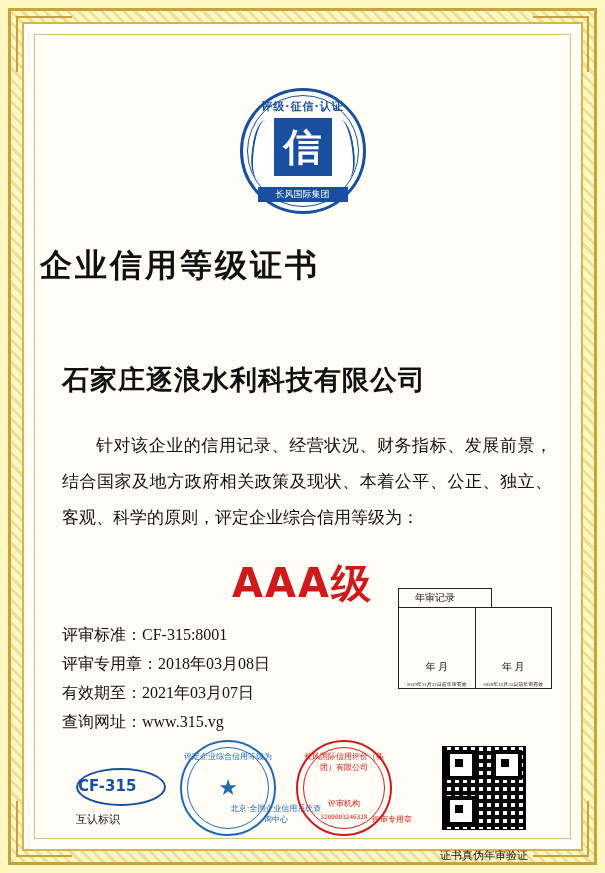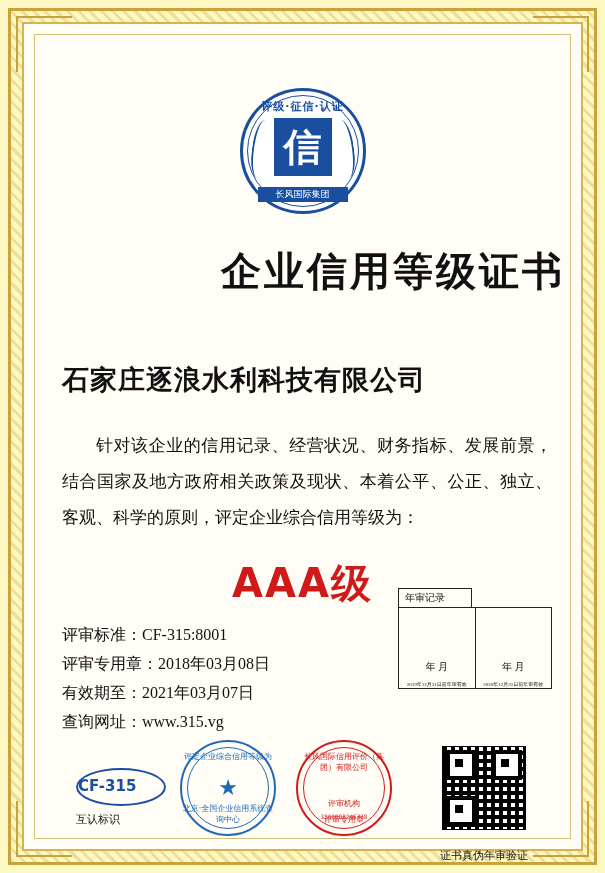--- a/index.html
+++ b/index.html
@@ -133,24 +133,24 @@
   }
   .emblem .leaf-l { left: 12px; transform: rotate(8deg); }
   .emblem .leaf-r { right: 12px; transform: rotate(-8deg) scaleX(-1); }
 
   
   .cert-title {
     position: absolute;
     left: 0;
     top: 204px;
     width: 525px;
-    text-align: right;
-    font-family: "DejaVu Sans", sans-serif;
-    font-weight: bold;
-    font-size: 40px;
+    text-align: left;
+    font-family: "DejaVu Sans", sans-serif;
+    font-weight: bold;
+    font-size: 32px;
     letter-spacing: 3px;
     color: #111111;
   }
 
   .code-line {
     position: absolute;
     right: 14px;
     top: 278px;
     font-size: 18px;
     color: #111;
@@ -210,21 +210,21 @@
   .review-box {
     position: absolute;
     left: 358px;
     top: 548px;
     width: 154px;
   }
   .review-title {
     font-size: 10px;
     border: 1px solid #222;
     border-bottom: none;
-    padding: 2px 6px;
+    padding: 2px 16px;
     width: 60px;
     color: #111;
   }
   .review-grid {
     display: flex;
     border: 1px solid #222;
     height: 80px;
   }
   .review-cell {
     flex: 1;
@@ -306,21 +306,21 @@
   .seal-round .arc-top,
   .seal-round .arc-bot {
     position: absolute;
     width: 92px;
     text-align: center;
     font-size: 8px;
     font-family: "DejaVu Sans", sans-serif;
     left: 0;
   }
   .seal-round .arc-top { top: 9px; }
-  .seal-round .arc-bot { bottom: 9px; }
+  .seal-round .arc-bot { bottom: 9px; margin-left: 48px; }
   .seal-round .mid {
     position: absolute;
     width: 92px;
     left: 0;
     top: 56px;
     text-align: center;
     font-size: 8px;
     font-family: "DejaVu Sans", sans-serif;
   }
   .seal-round .num {

